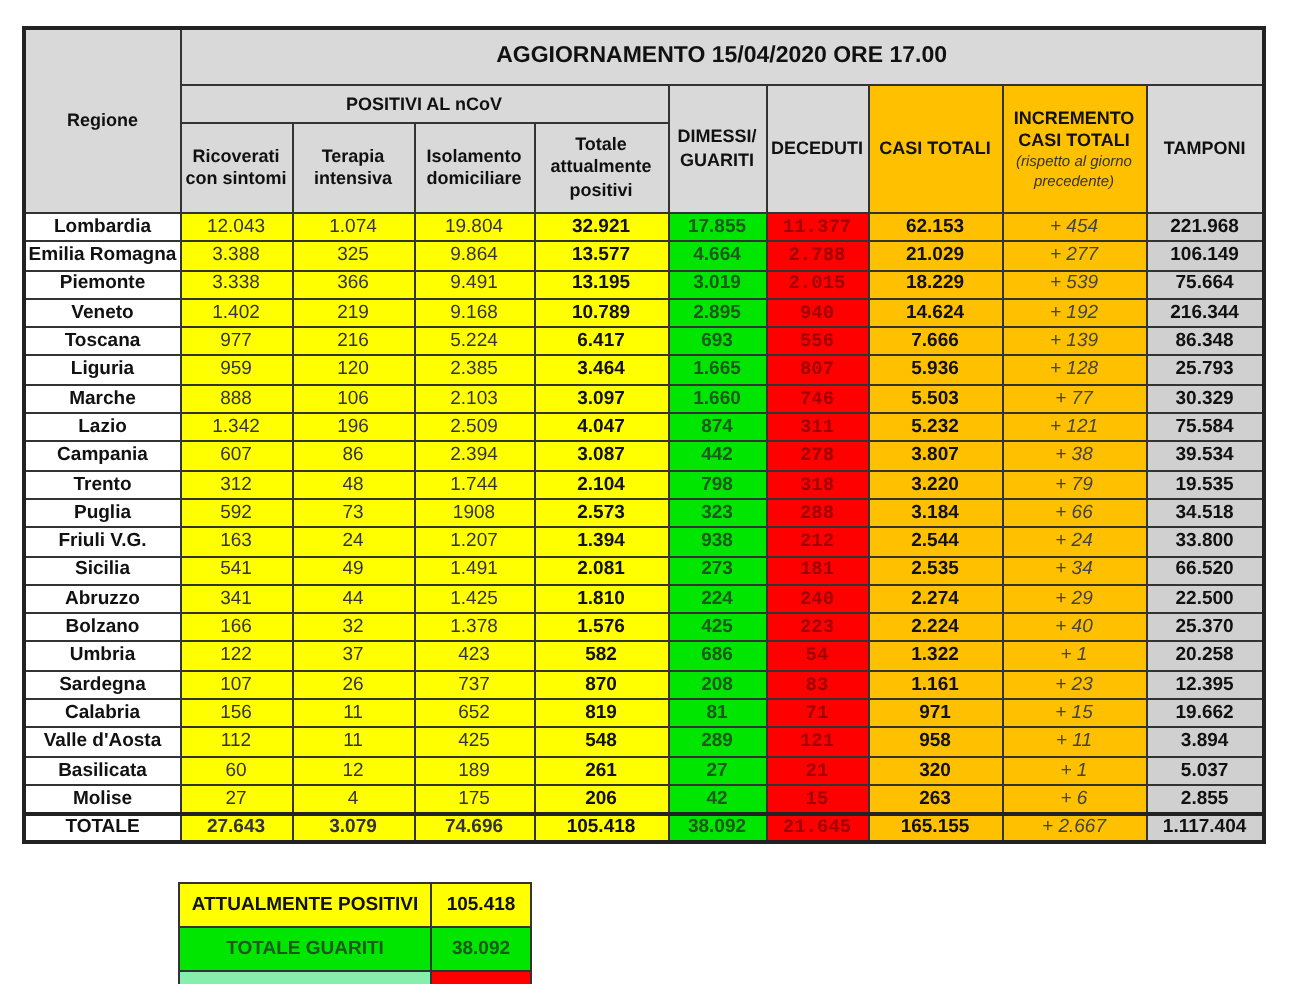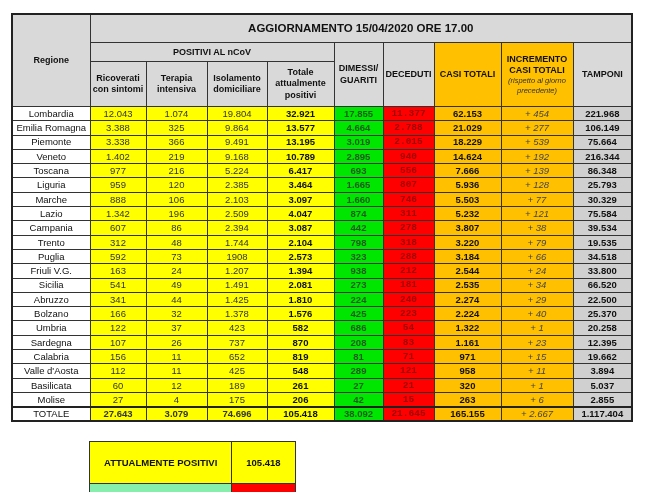--- a/index.html
+++ b/index.html
@@ -10,32 +10,32 @@
           border:2px solid #222; }
   #main td, #main th { border:1px solid #333; padding:0; text-align:center;
           font-size:9.5px; line-height:1; overflow:hidden; white-space:nowrap; }
   #main th { background:#d9d9d9; font-weight:bold; font-size:9px; }
   .title { height:27px; font-size:11.5px !important; }
   .positivi { height:18px;margin-left:31px; }
   .sub { height:44px; white-space:normal !important; line-height:1.25 !important; }
   .sub-orange { background:#ffc000 !important; }
   .incr-note { font-style:italic; font-weight:normal; font-size:7.5px; color:#333; display:block; }
   #main tbody tr { height:14.3px; }
-  .reg { background:#fff; font-weight:normal; }
+  .reg { background:#fff; font-weight:bold; }
   .y { background:#ffff00; color:#333; }
   .yb { background:#ffff00; font-weight:bold; }
   .g { background:#00e600; color:#1a5a1a; font-weight:bold; }
   .r { background:#ff0000; color:#a00000; font-weight:bold;font-family:Liberation Mono, monospace; }
   .o { background:#ffc000; font-weight:bold; }
   .oi { background:#ffc000; font-style:italic; color:#444; }
   .gr { background:#d0d0d0; font-weight:bold; }
   #main tbody tr.tot td { border-top:2px solid #222; }
   #summary { position:absolute; left:89px; top:441px; width:177px; border:1px solid #333; }
   #summary td { border:1px solid #333; height:13px; font-size:9.5px; font-weight:bold;
-                text-align:center; padding:14px; white-space:nowrap; }
+                text-align:center; padding:4px; white-space:nowrap; }
   #summary .lbl { width:117px; }
 </style>
 </head>
 <body>
 
 <table id="main">
   <colgroup>
     <col style="width:78px">
       <col style="width:56px">
       <col style="width:61px">
@@ -338,20 +338,24 @@
     </tbody>
 </table>
 
 <table id="summary">
   <tbody id="summary-body">
       <tr>
         <td class="lbl" style="background: rgb(255, 255, 0); color: rgb(17, 17, 17);">ATTUALMENTE POSITIVI</td>
         <td style="background: rgb(255, 255, 0); color: rgb(17, 17, 17);">105.418</td>
       </tr>
       <tr>
+        <td class="lbl" style="background: rgb(0, 230, 0); color: rgb(26, 90, 26);">TOTALE GUARITI</td>
+        <td style="background: rgb(0, 230, 0); color: rgb(26, 90, 26);">38.092</td>
+      </tr>
+      <tr>
         <td class="lbl" style="background: #86efac; color: rgb(160, 0, 0); font-style: italic;">TOTALE DECEDUTI</td>
         <td style="background: rgb(255, 0, 0); color: rgb(160, 0, 0);">21.645</td>
       </tr>
       <tr>
         <td class="lbl" style="background: rgb(255, 192, 0); color: rgb(17, 17, 17);">CASI TOTALI</td>
         <td style="background: rgb(255, 192, 0); color: rgb(17, 17, 17);">165.155</td>
       </tr>
     </tbody>
 </table>
 

